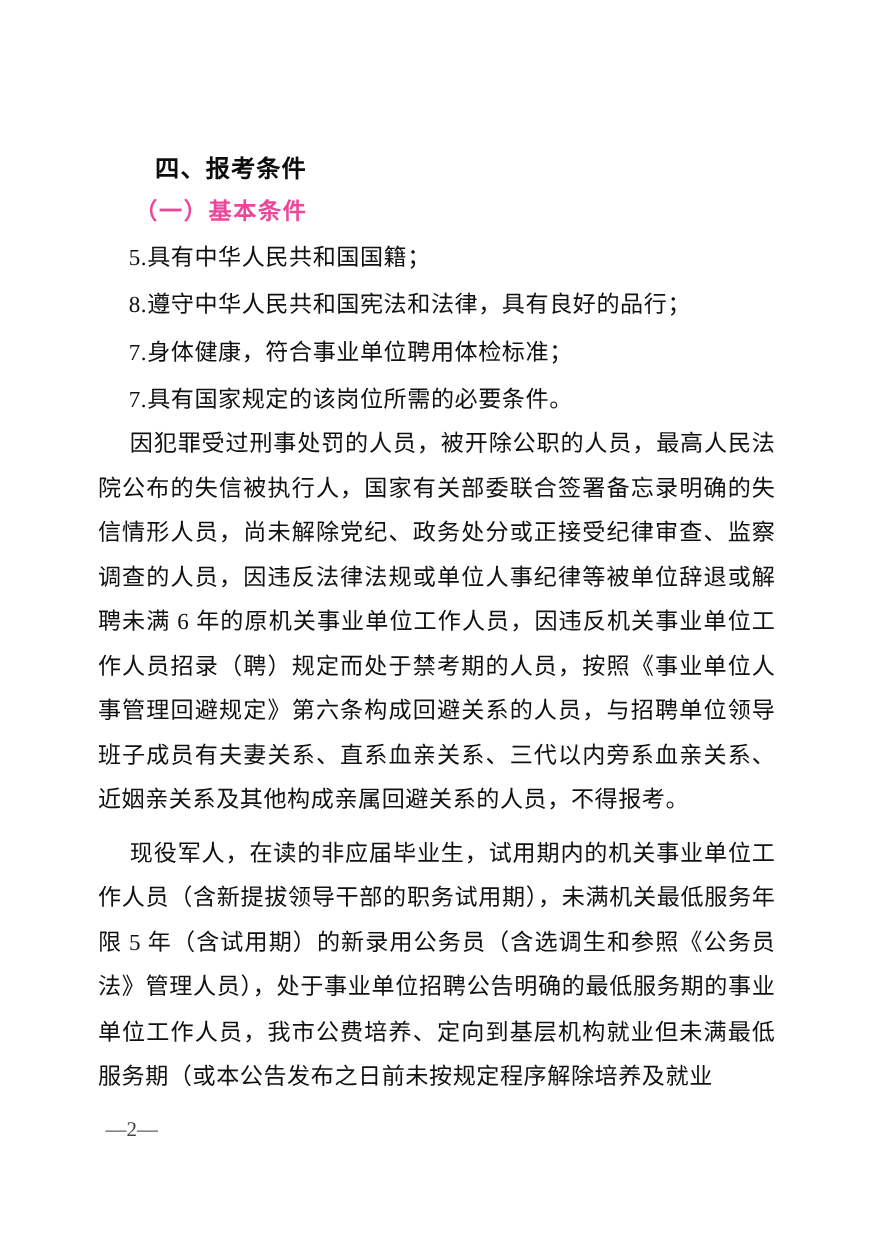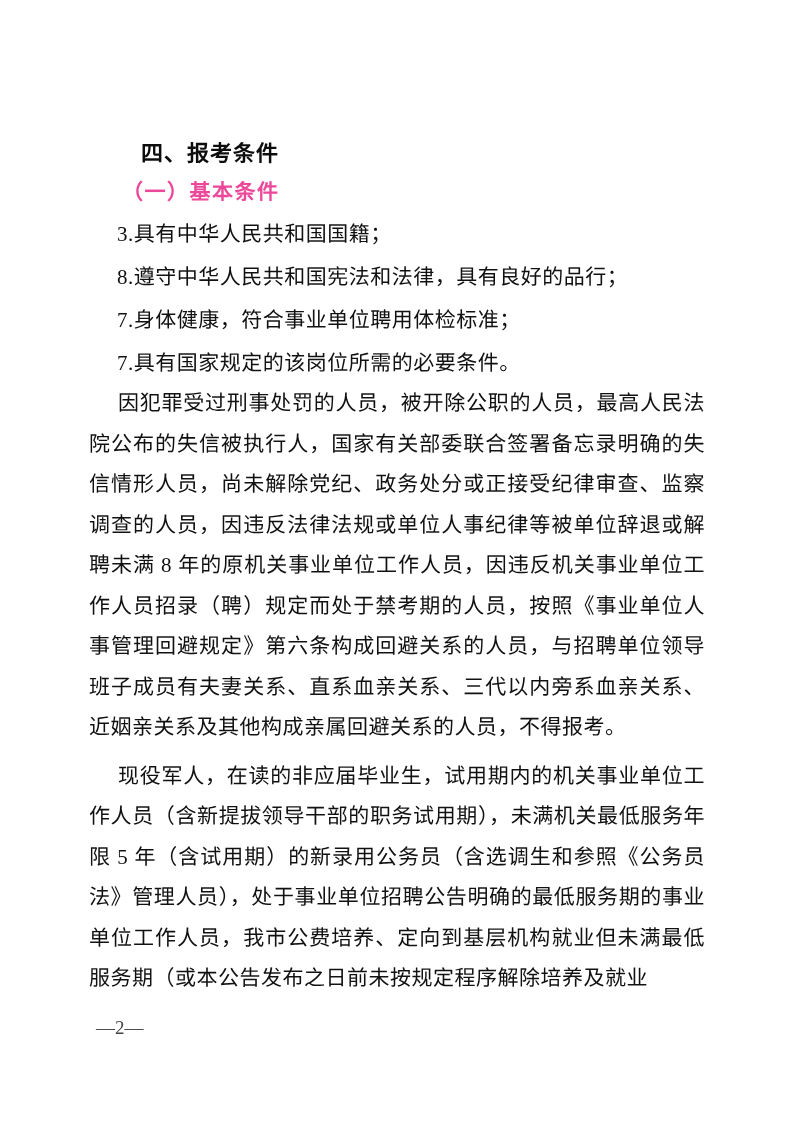--- a/index.html
+++ b/index.html
@@ -75,22 +75,22 @@
   }
 </style>
 </head>
 <body>
 
 <div class="page">
   <div class="content">
     <h1 class="section-heading">四、报考条件</h1>
     <h2 class="subsection-heading">（一）基本条件</h2>
     <div class="items">
-      <p class="item">3.具有中华人民共和国国籍；</p>
+      <p class="item">5.具有中华人民共和国国籍；</p>
       <p class="item">8.遵守中华人民共和国宪法和法律，具有良好的品行；</p>
       <p class="item">7.身体健康，符合事业单位聘用体检标准；</p>
       <p class="item">7.具有国家规定的该岗位所需的必要条件。</p>
     </div>
-    <p class="para first">因犯罪受过刑事处罚的人员，被开除公职的人员，最高人民法院公布的失信被执行人，国家有关部委联合签署备忘录明确的失信情形人员，尚未解除党纪、政务处分或正接受纪律审查、监察调查的人员，因违反法律法规或单位人事纪律等被单位辞退或解聘未满 8 年的原机关事业单位工作人员，因违反机关事业单位工作人员招录（聘）规定而处于禁考期的人员，按照《事业单位人事管理回避规定》第六条构成回避关系的人员，与招聘单位领导班子成员有夫妻关系、直系血亲关系、三代以内旁系血亲关系、近姻亲关系及其他构成亲属回避关系的人员，不得报考。</p>
+    <p class="para first">因犯罪受过刑事处罚的人员，被开除公职的人员，最高人民法院公布的失信被执行人，国家有关部委联合签署备忘录明确的失信情形人员，尚未解除党纪、政务处分或正接受纪律审查、监察调查的人员，因违反法律法规或单位人事纪律等被单位辞退或解聘未满 6 年的原机关事业单位工作人员，因违反机关事业单位工作人员招录（聘）规定而处于禁考期的人员，按照《事业单位人事管理回避规定》第六条构成回避关系的人员，与招聘单位领导班子成员有夫妻关系、直系血亲关系、三代以内旁系血亲关系、近姻亲关系及其他构成亲属回避关系的人员，不得报考。</p>
     <p class="para second">现役军人，在读的非应届毕业生，试用期内的机关事业单位工作人员（含新提拔领导干部的职务试用期），未满机关最低服务年限 5 年（含试用期）的新录用公务员（含选调生和参照《公务员法》管理人员），处于事业单位招聘公告明确的最低服务期的事业单位工作人员，我市公费培养、定向到基层机构就业但未满最低服务期（或本公告发布之日前未按规定程序解除培养及就业</p>
   </div>
   <div class="page-number">—2—</div>
 </div>
 
 </body></html>

